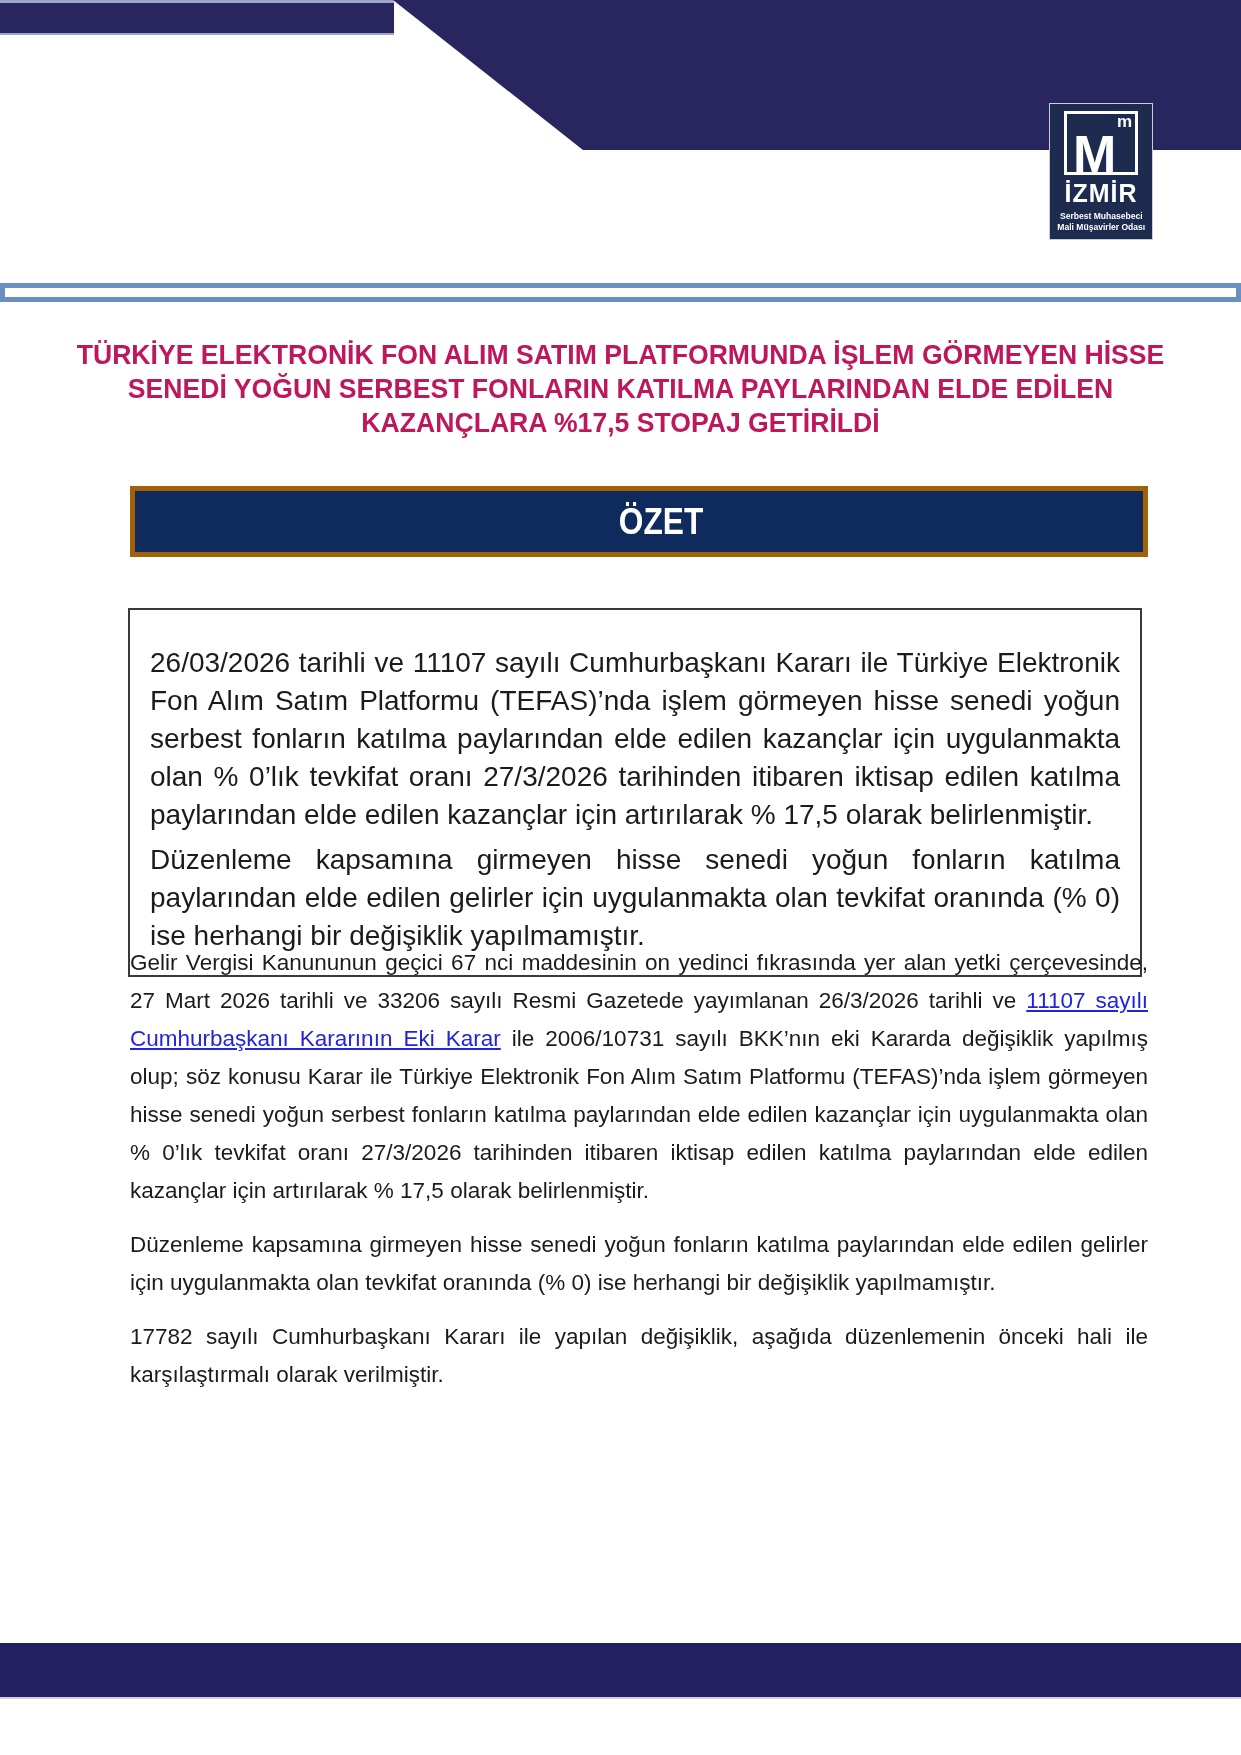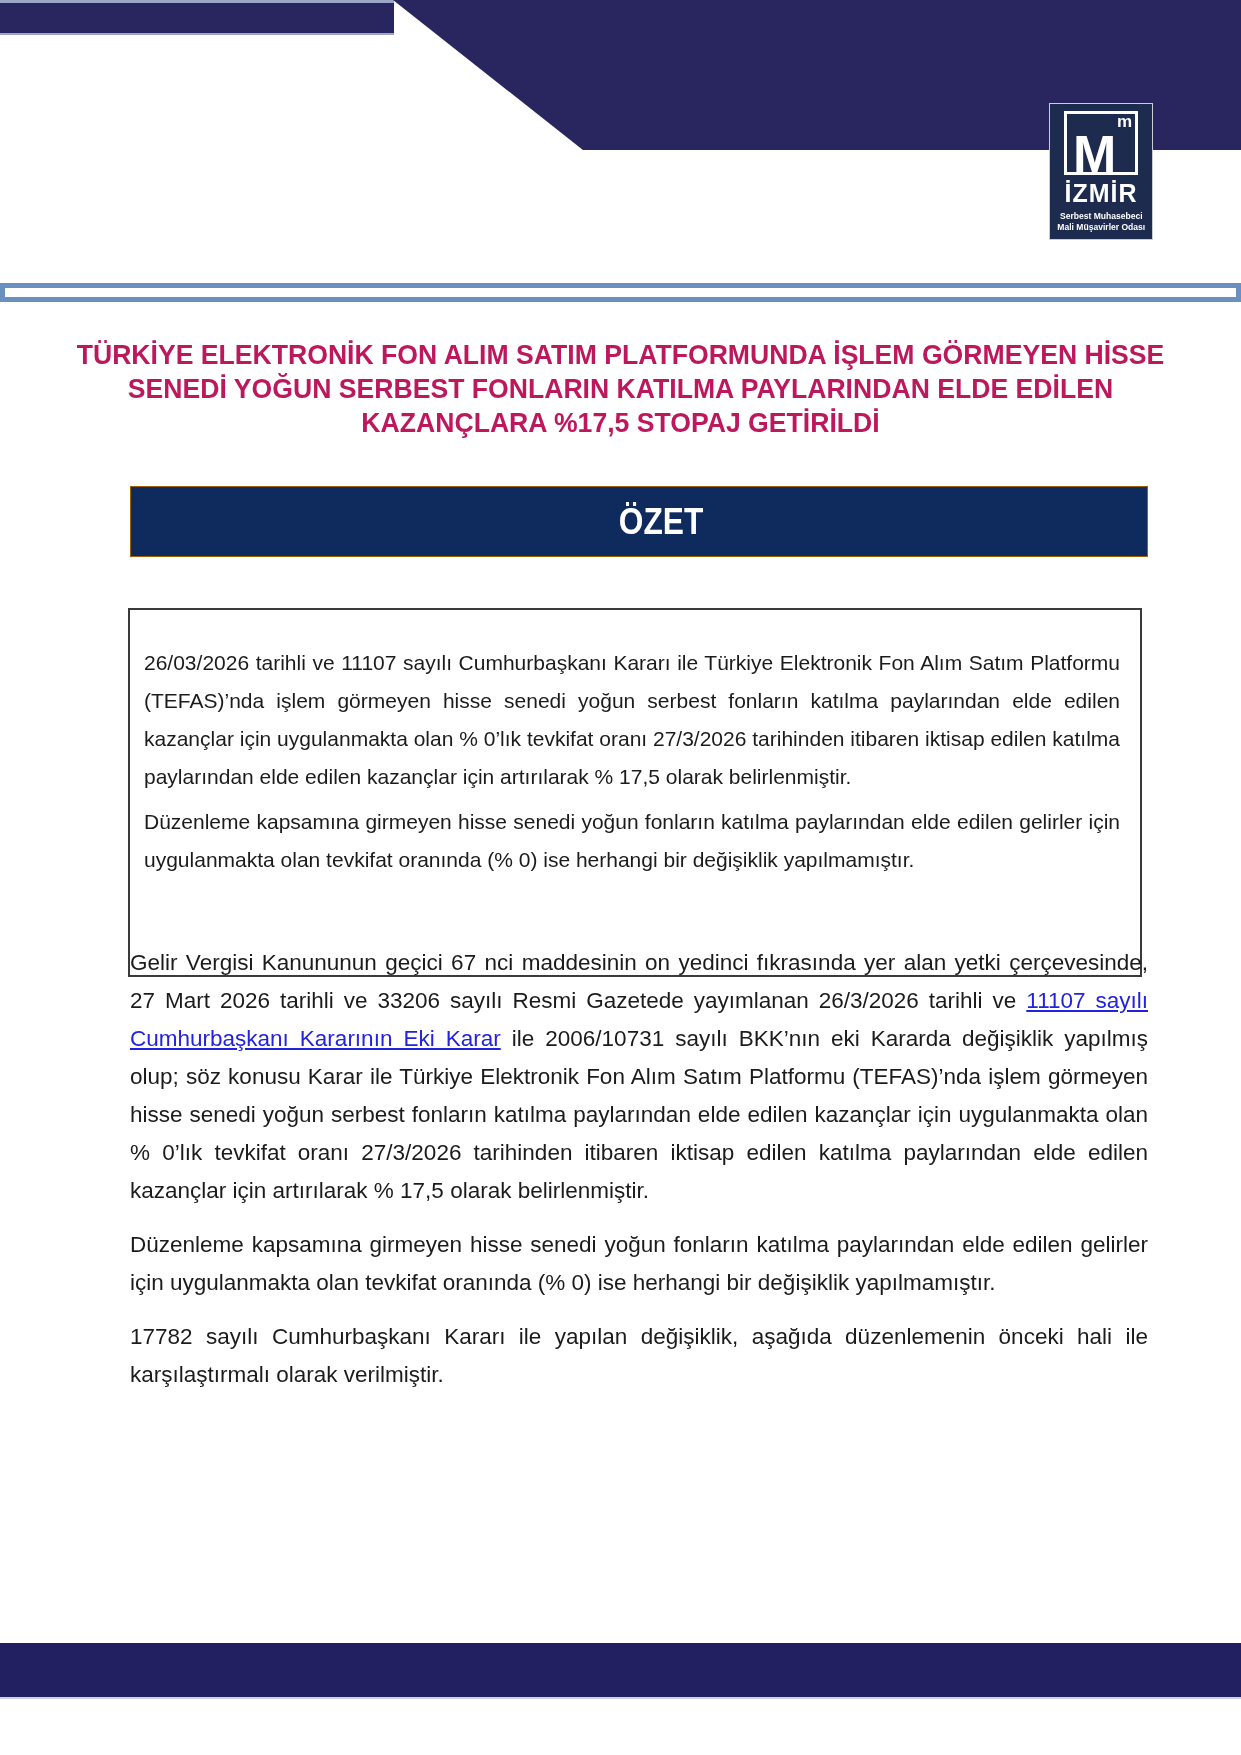--- a/index.html
+++ b/index.html
@@ -72,33 +72,33 @@
   .doc-title{
     position:absolute;left:40px;top:338px;width:1161px;
     text-align:center;font-weight:bold;font-size:28px;line-height:34px;
     color:#be185d;
   }
   .doc-title .tline{display:block;transform:scaleX(.95);transform-origin:center;}
   
   .ozet{
     position:absolute;left:130px;top:486px;width:1018px;height:71px;
     background:var(--ozet-navy);
-    border:1px solid #a16207;
+    border:5px solid #a16207;
     display:flex;align-items:center;justify-content:center;padding-left:44px;
   }
   .ozet .ozet-label{
     color:#fff;font-weight:bold;font-size:36px;letter-spacing:0;
     transform:scaleX(.88);
   }
   
   .sum-box{
     position:absolute;left:128px;top:608px;width:1014px;height:369px;
     border:2px solid #3a3a3a;
-    padding:34px 20px 0 14px;
-    font-size:21px;line-height:38px;text-align:justify;
+    padding:34px 20px 0 20px;
+    font-size:28px;line-height:38px;text-align:justify;
   }
   .sum-box p+p{margin-top:7px;}
   
   .body-text{
     position:absolute;left:130px;top:944px;width:1018px;
     font-size:22.5px;line-height:38px;text-align:justify;
   }
   .body-text p{margin-bottom:16px;}
   .doc-link{color:var(--link-blue);text-decoration:underline;cursor:pointer;}
   

